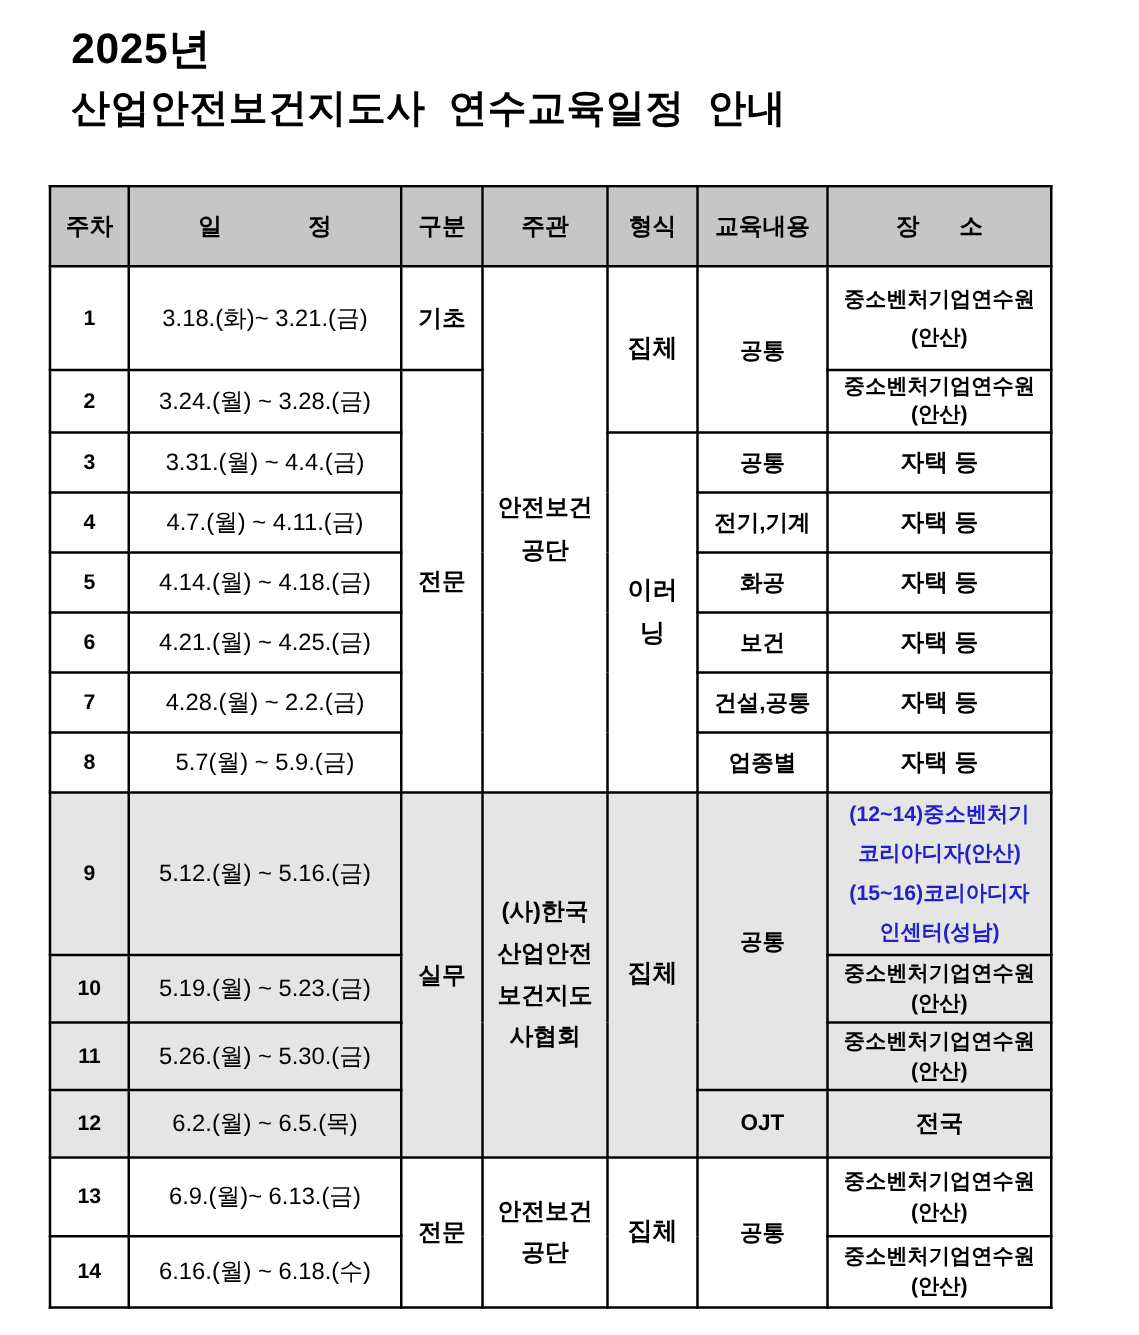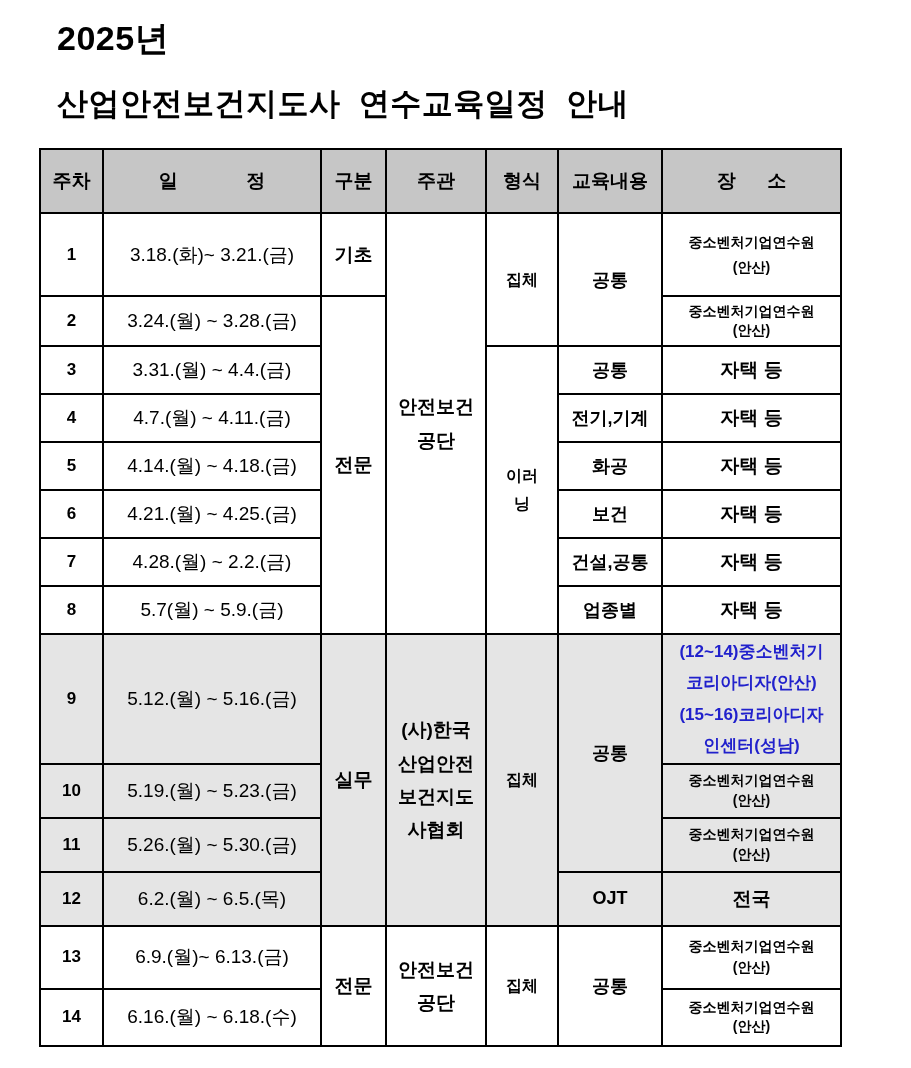--- a/index.html
+++ b/index.html
@@ -9,21 +9,21 @@
     font-family: "Liberation Sans", sans-serif;
     color: #000000;
   }
   .page { position: relative; width: 897px; height: 1068px; overflow: hidden; }
 
   .title-block { position: absolute; left: 57px; top: 16px; }
   .title-line1 {
     font-size: 34px; font-weight: 800; letter-spacing: 0.5px;
   }
   .title-line2 {
-    font-size: 31px; font-weight: 800; margin-top: 21px; letter-spacing: 0.5px;
+    font-size: 31px; font-weight: 800; margin-top: 4px; letter-spacing: 0.5px;
     white-space: pre;
   }
 
   table.schedule {
     position: absolute; left: 39px; top: 148px;
     border-collapse: collapse; table-layout: fixed;
     width: 801px;
   }
   table.schedule td {
     border: 2px solid #000000;
@@ -33,23 +33,23 @@
   }
   td.hdr {
     background: #c6c6c6;
     font-weight: 700; font-size: 19px;
     white-space: pre;
   }
   td.week  { font-weight: 700; font-size: 17px; }
   td.date  { font-weight: 400; font-size: 19px; white-space: pre; }
   td.cat   { font-weight: 700; font-size: 19px; }
   td.org   { font-weight: 700; font-size: 19px; line-height: 1.75; margin-top: 17px; }
-  td.fmt   { font-weight: 700; font-size: 16px; line-height: 1.75; }
+  td.fmt   { font-weight: 700; font-size: 20px; line-height: 1.75; }
   td.cnt   { font-weight: 700; font-size: 18px; }
-  td.loc   { font-weight: 700; font-size: 14px; line-height: 1.5; }
+  td.loc   { font-weight: 700; font-size: 17px; line-height: 1.5; }
   td.loc-wide { font-weight: 700; font-size: 19px; }
   td.loc-blue {
     color: #2121cc;
     font-weight: 700; font-size: 17px; line-height: 1.85;
   }
   tr.hl td { background: #e5e5e5; }
 </style>
 </head>
 <body>
 

